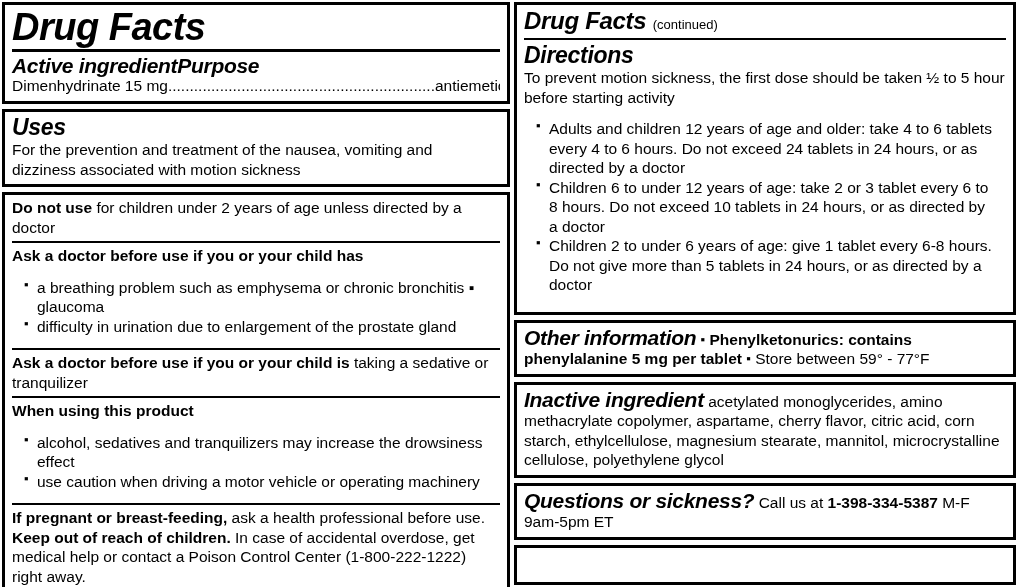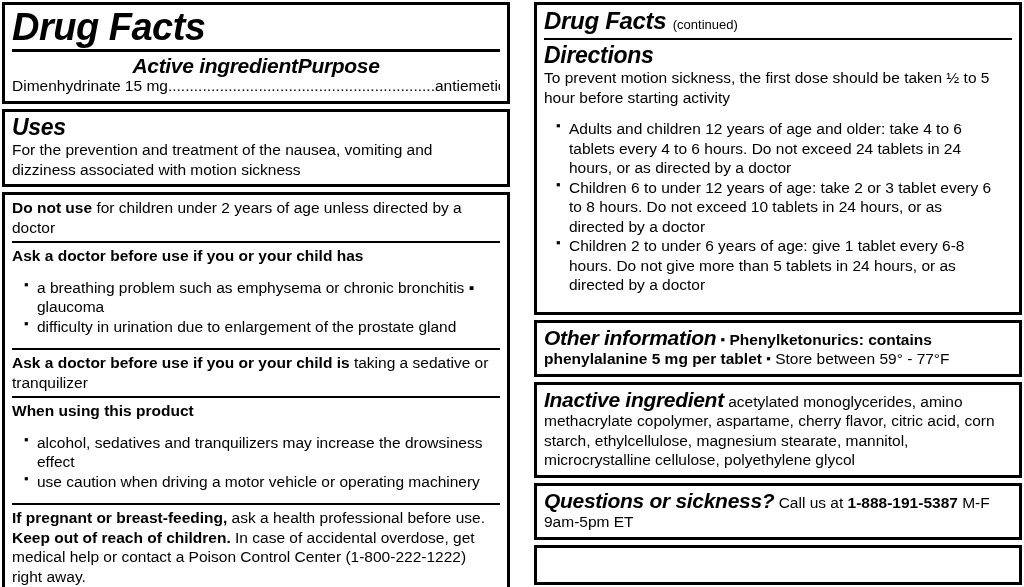--- a/index.html
+++ b/index.html
@@ -13,21 +13,21 @@
     font-family: "Liberation Sans", sans-serif;
     color: #000000;
     overflow: hidden;
   }
   .label-root {
     position: relative;
     width: 1024px;
     height: 587px;
     box-sizing: border-box;
     display: flex;
-    gap: 24px;
+    gap: 4px;
     padding: 2px 2px 2px 2px;
   }
   .column {
     box-sizing: border-box;
     display: flex;
     flex-direction: column;
     gap: 5px;
   }
   .col-left { width: 508px; }
   .col-right { width: 502px; }
@@ -102,21 +102,21 @@
   }
   .rule-thin {
     border: 0;
     border-top: 2px solid #000;
     margin: 4px 0 3px 0;
   }
 
   
   .ai-row {
     display: flex;
-    justify-content: center;
+    justify-content: flex-start;
     align-items: baseline;
     font-weight: bold;
     font-style: italic;
     font-size: 21px;
     letter-spacing: -0.3px;
     line-height: 1.1;
   }
   .ai-detail {
     font-size: 15.5px;
     line-height: 1.2;
@@ -240,21 +240,21 @@
     <div class="panel">
       <div class="body-text">
         <span class="sec-head-sm">Inactive ingredient</span>
         <span>acetylated monoglycerides, amino methacrylate copolymer, aspartame, cherry flavor, citric acid, corn starch, ethylcellulose, magnesium stearate, mannitol, microcrystalline cellulose, polyethylene glycol</span>
       </div>
     </div>
 
     <div class="panel">
       <div class="body-text">
         <span class="sec-head-sm">Questions or sickness?</span>
-        <span>Call us at </span><b>1-888-191-5387</b><span> M-F 9am-5pm ET</span>
+        <span>Call us at </span><b>1-398-334-5387</b><span> M-F 9am-5pm ET</span>
       </div>
     </div>
 
     <div class="panel empty"></div>
 
   </div>
 
 </div>
 
 </body></html>

